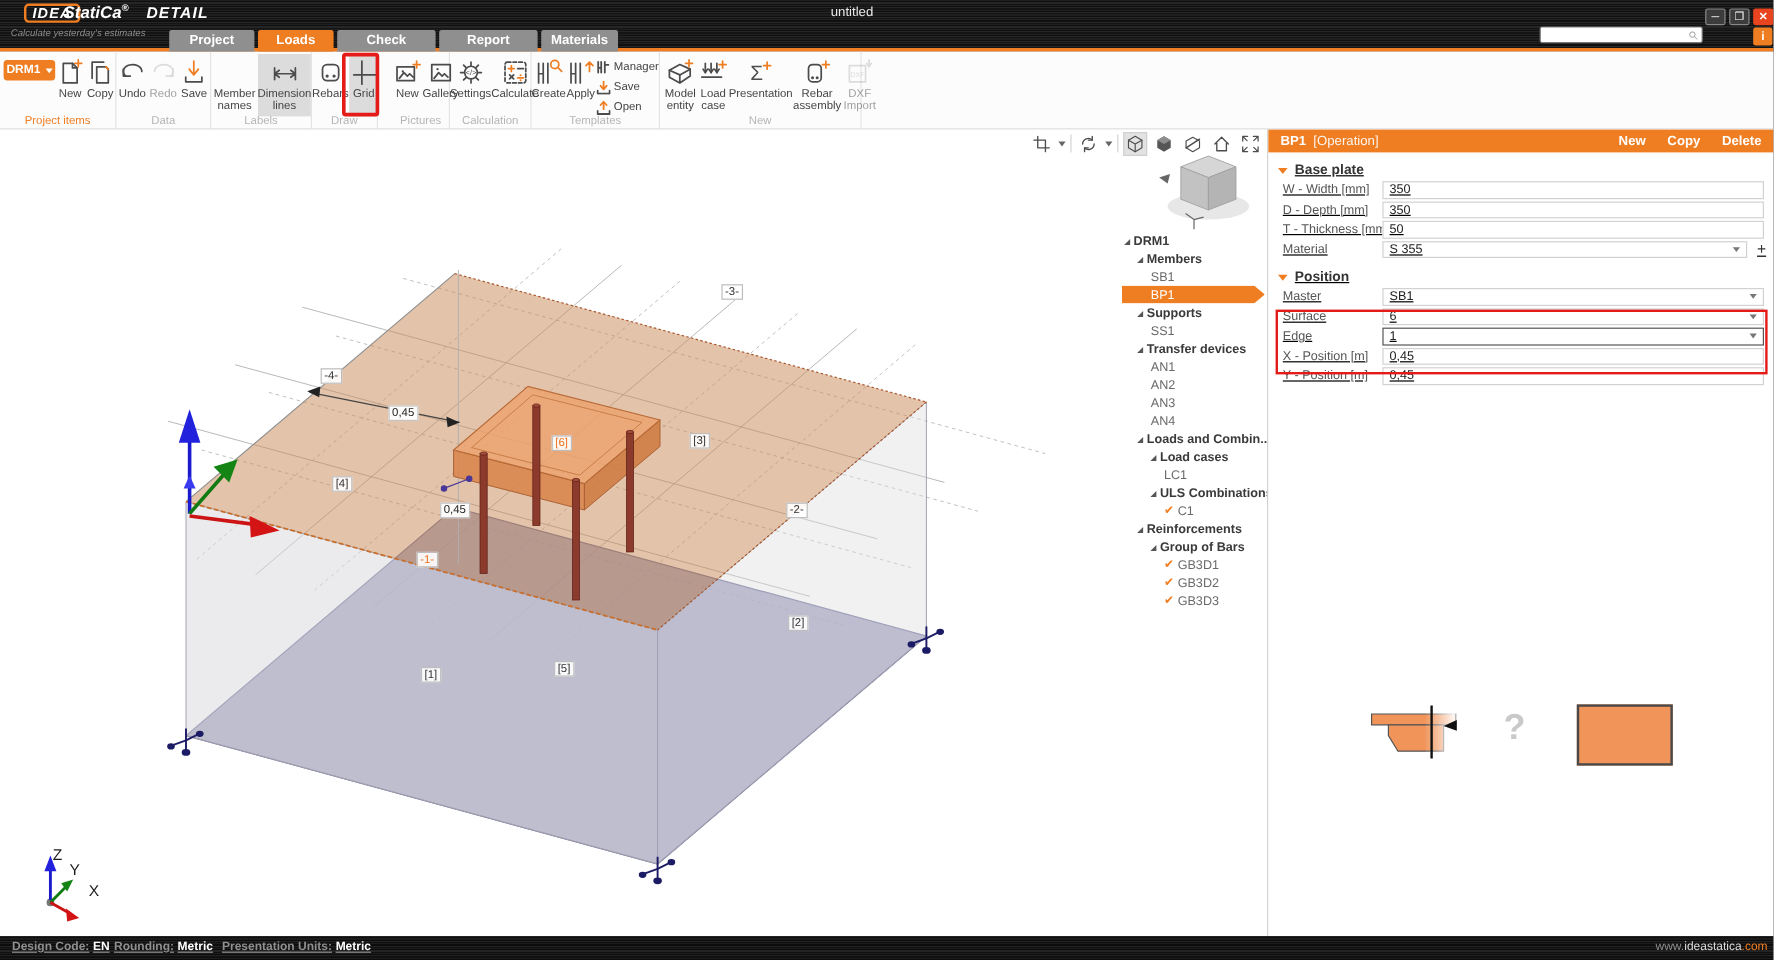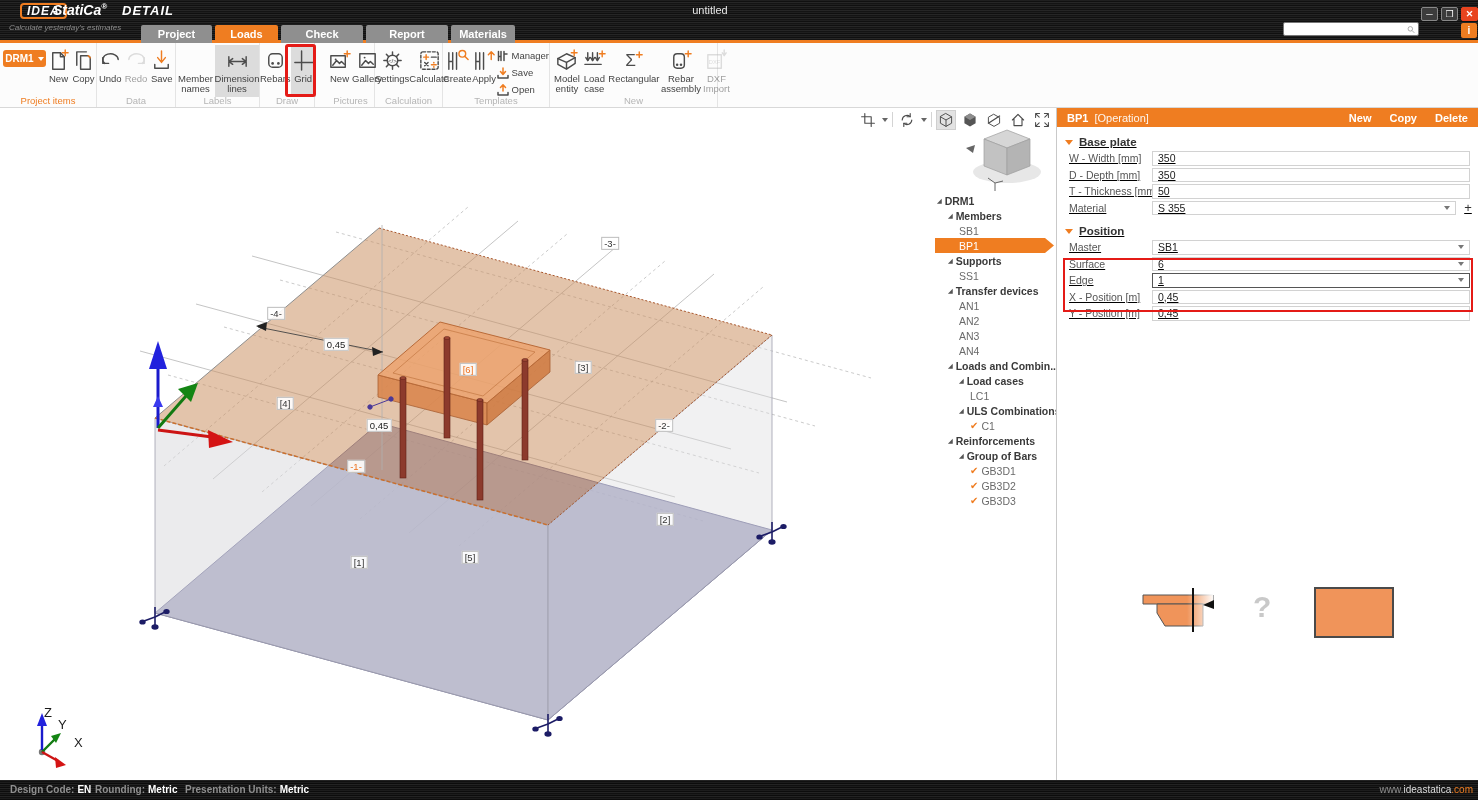--- a/index.html
+++ b/index.html
@@ -104,21 +104,21 @@
   .p-plus{width:16px;margin-left:-4px;margin-right:2px;font-size:13px;color:#333;text-align:center;}
   .p-red{position:absolute;left:6px;top:150px;width:410px;height:54px;border:2.5px solid #e41b17;pointer-events:none;}
   .p-illu{position:absolute;left:0;top:470px;width:100%;height:70px;}
   .illu-q{position:absolute;left:196px;top:12px;font-size:30px;font-weight:bold;color:#c9c9c9;}
   .illu-rect{position:absolute;left:257px;top:9px;width:80px;height:51px;background:#f0945a;border:2px solid #4a4a4a;}
 
   
   .statusbar{position:absolute;left:0;top:780px;width:1478px;height:20px;
     background:repeating-linear-gradient(180deg,#232323 0 1px,#101010 1px 2px,#1c1c1c 2px 3px,#0c0c0c 3px 4px);
     font-size:10px;font-weight:bold;}
-  .sb-seg{position:absolute;top:4px;color:#8f8f8f;}
+  .sb-seg{position:absolute;top:4px;color:#8f8f8f;text-decoration:underline;}
   .sb-seg b{color:#fff;margin-left:3px;}
   .sb-site{position:absolute;top:4px;right:5px;color:#8f8f8f;font-weight:normal;}
   .sb-site .nm{color:#ddd;}
   .sb-site .tld{color:#ef7d21;}
 </style>
 </head>
 <body>
 
 <div class="app">
 
@@ -387,21 +387,21 @@
             </span>
           <span class="rb-lbl">Load case</span>
         </div>
         <div class="rb-item" style="width:50px">
           <span class="rb-ic">
               <svg class="ic" viewBox="0 0 26 26">
                 <text x="10" y="19" text-anchor="middle" font-size="18" fill="#4c4c4c">Σ</text>
                 <path class="acc" d="M19 4v6M16 7h6"></path>
               </svg>
             </span>
-          <span class="rb-lbl">Rectangular</span>
+          <span class="rb-lbl">Presentation</span>
         </div>
         <div class="rb-item" style="width:42px">
           <span class="rb-ic">
               <svg class="ic" viewBox="0 0 26 26">
                 <rect x="6" y="6" width="11" height="15" rx="3.5"></rect>
                 <circle cx="9.5" cy="17.5" r="1.3" fill="#4c4c4c" stroke="none"></circle>
                 <circle cx="13.5" cy="17.5" r="1.3" fill="#4c4c4c" stroke="none"></circle>
                 <path class="acc" d="M21 3v6M18 6h6"></path>
               </svg>
             </span>

